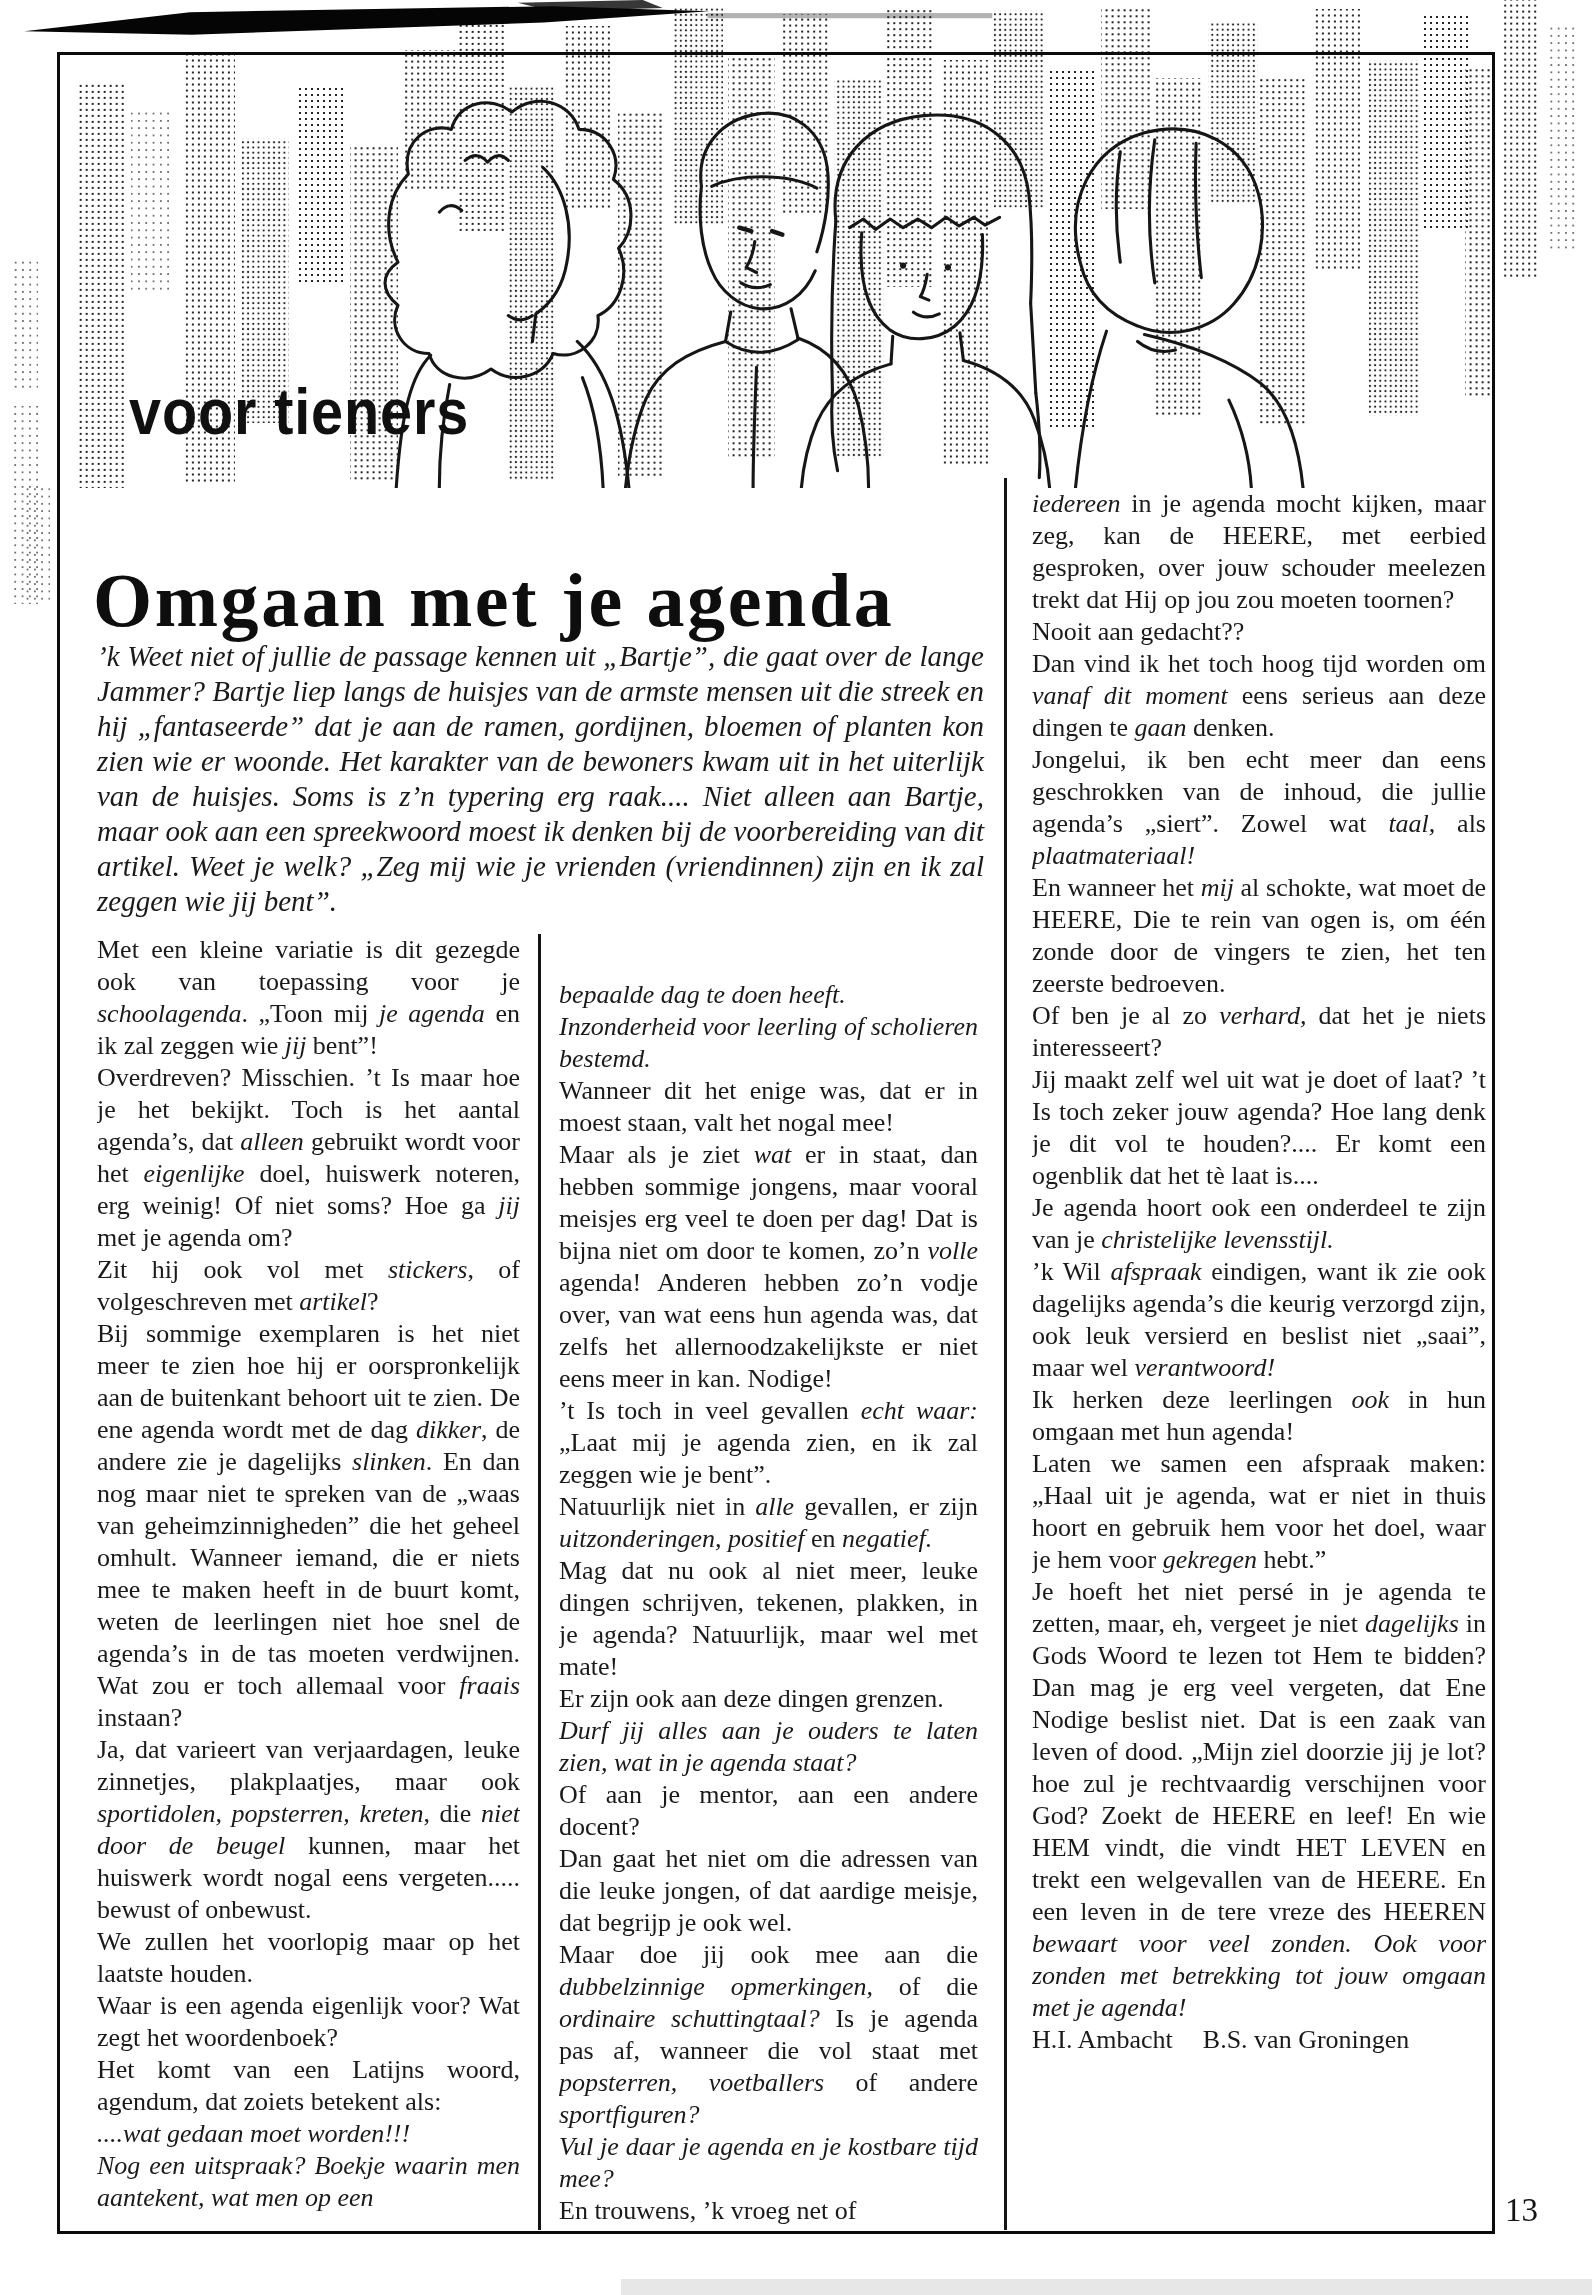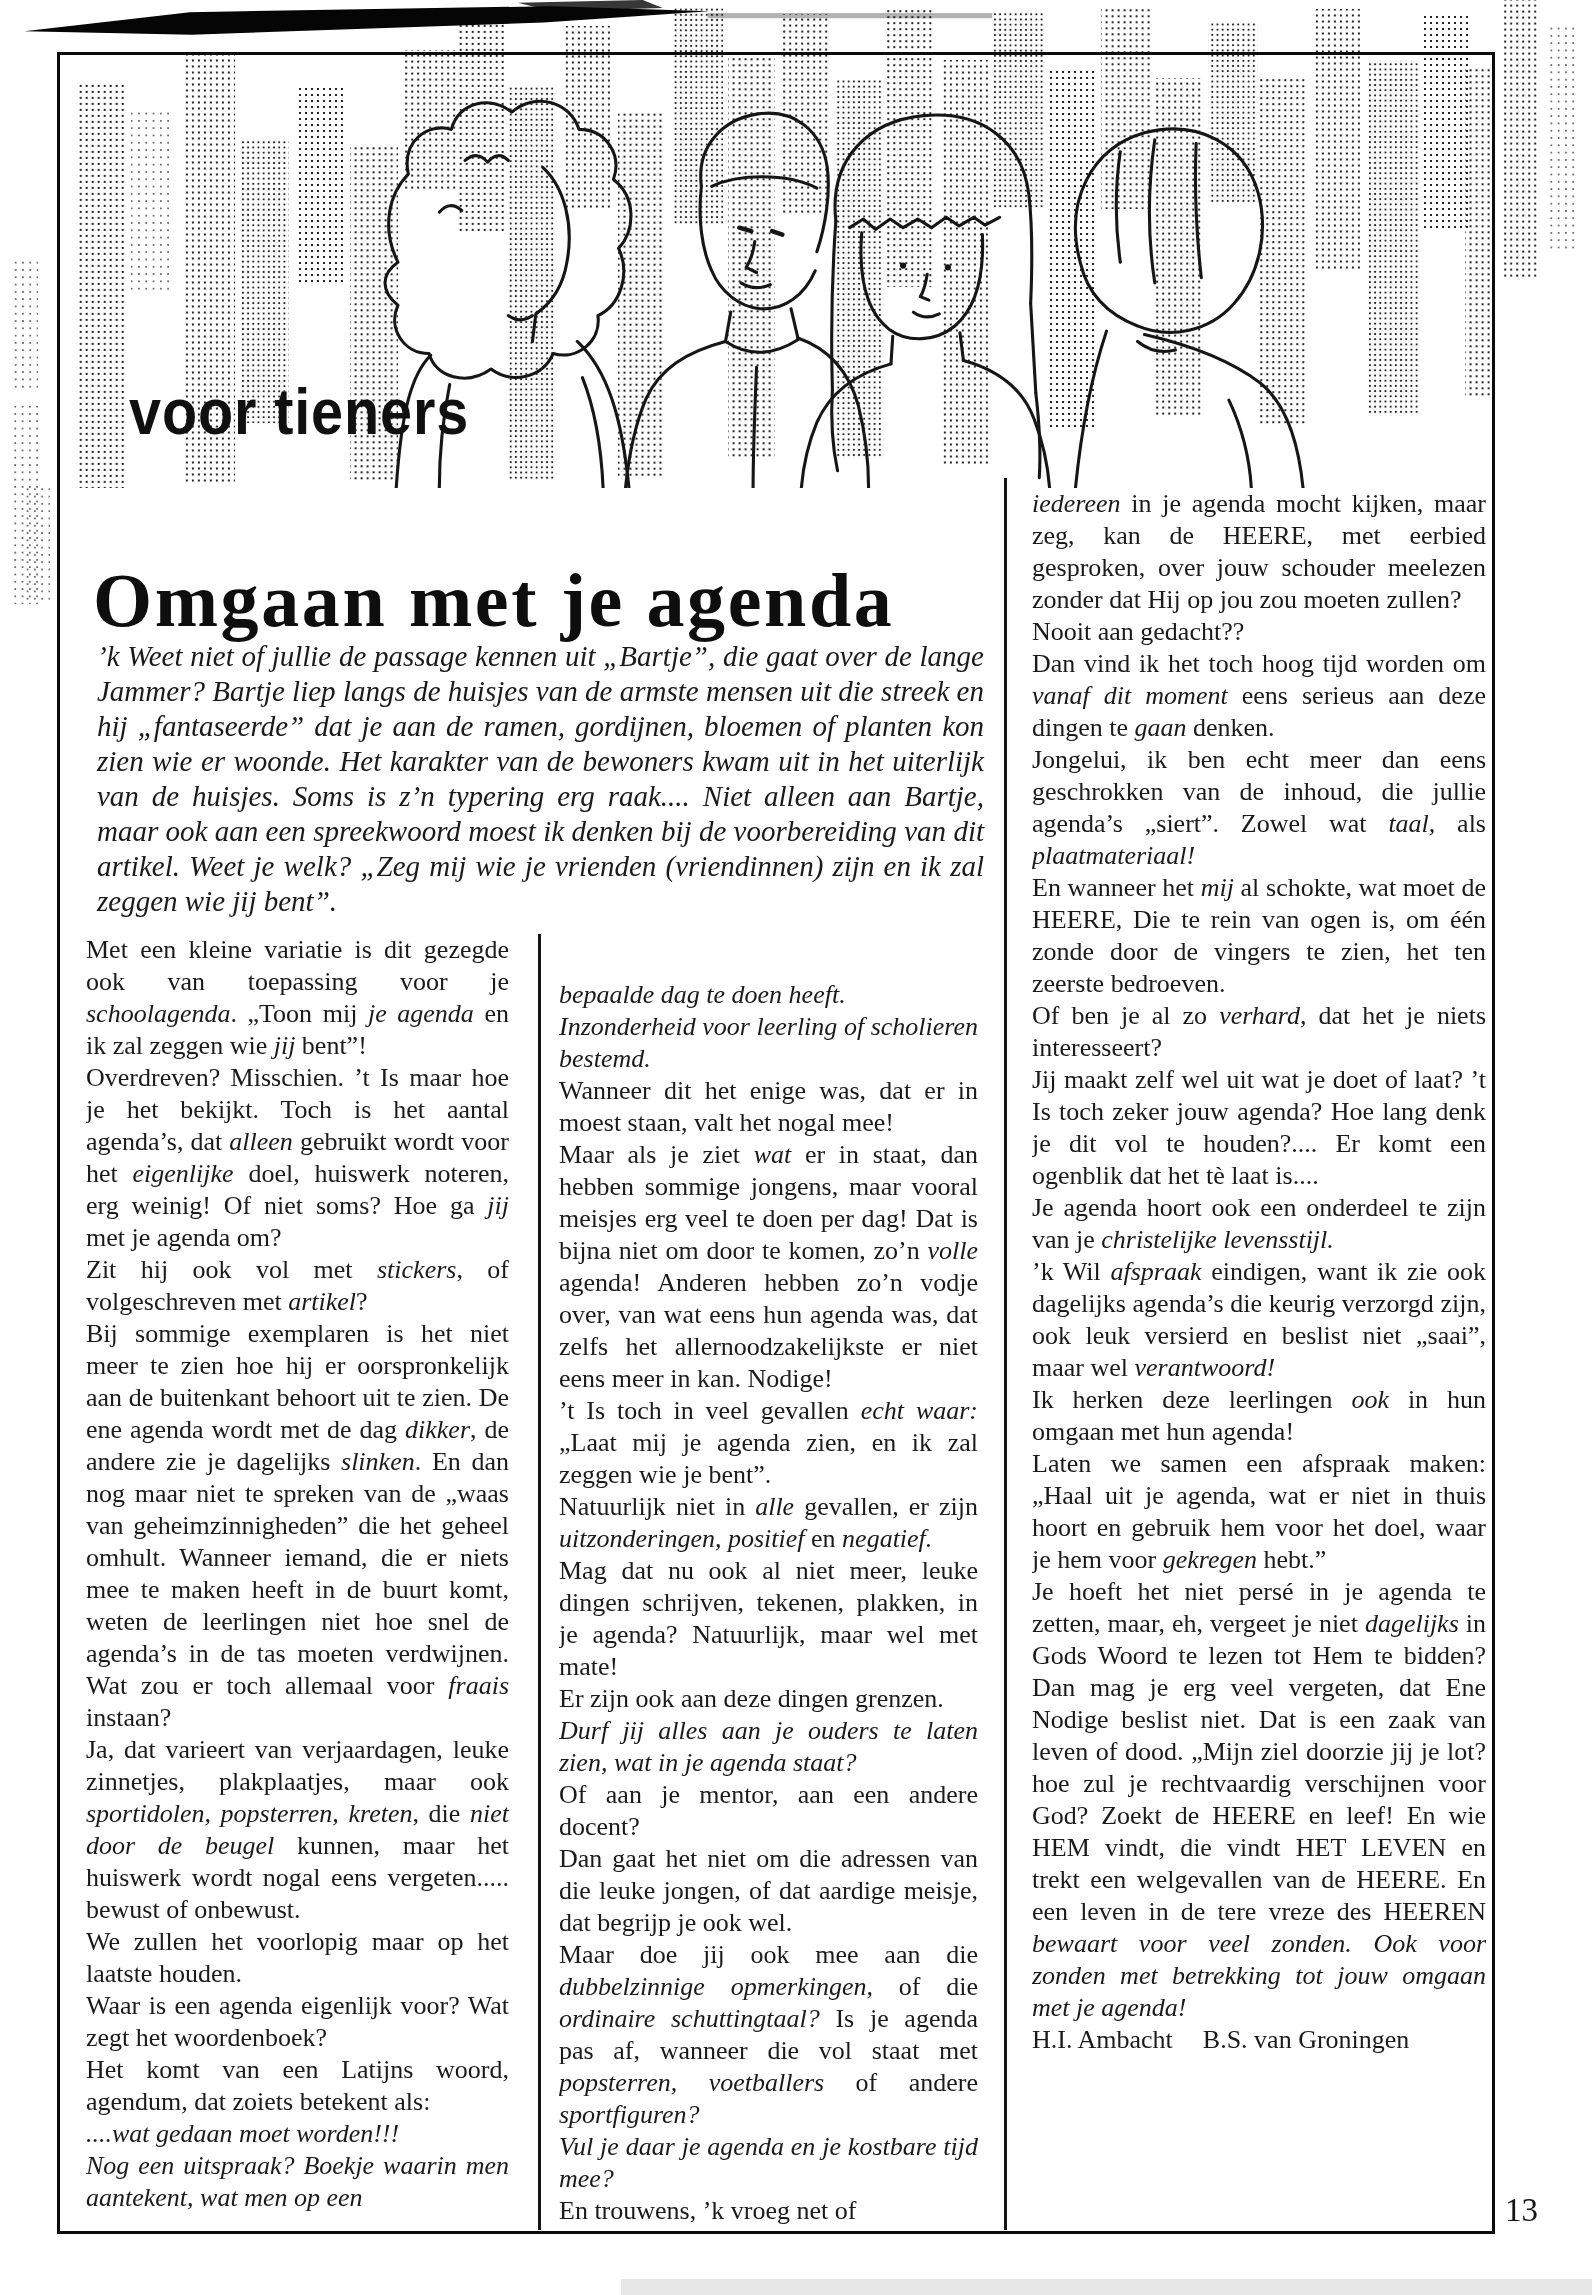--- a/index.html
+++ b/index.html
@@ -38,21 +38,21 @@
                  background:#c9c9c9;opacity:.45;z-index:0;}
 
   
   .title{position:absolute;left:93px;top:511px;z-index:3;
          font-weight:bold;font-size:76px;line-height:1;letter-spacing:2.6px;color:#0e0e0e;
          white-space:nowrap;}
   .intro{position:absolute;left:97px;top:639px;width:887px;z-index:3;
          font-style:italic;font-size:29px;line-height:35px;text-align:justify;}
   .col{position:absolute;z-index:3;font-size:26px;line-height:32px;text-align:justify;
        overflow:hidden;}
-  #col-1{left:86px;top:934px;width:423px;height:1294px;}
+  #col-1{left:97px;top:934px;width:423px;height:1294px;}
   #col-2{left:559px;top:934px;width:419px;height:1294px;margin-top:45px;}
   #col-3{left:1032px;top:488px;width:454px;height:1740px;}
   .col p{margin:0;padding:0;}
   .signature{display:flex;gap:30px;margin-top:0;white-space:nowrap;}
 
   .page-number{position:absolute;left:1505px;top:2192px;z-index:3;font-size:33px;color:#141414;}
 </style>
 </head>
 <body>
 
@@ -192,21 +192,21 @@
       <p><span>Of aan je mentor, aan een andere docent?</span></p>
       <p><span>Dan gaat het niet om die adressen van die leuke jongen, of dat aardige meisje, dat begrijp je ook wel.</span></p>
       <p><span>Maar doe jij ook mee aan die </span><i>dubbelzinnige opmerkingen,</i><span> of die </span><i>ordinaire schuttingtaal?</i><span> Is je agenda pas af, wanneer die vol staat met </span><i>popsterren, voetballers</i><span> of andere </span><i>sportfiguren?</i><span></span></p>
       <p><span></span><i>Vul je daar je agenda en je kostbare tijd mee?</i><span></span></p>
       <p><span>En trouwens, ’k vroeg net of</span></p>
     </div>
 </div>
 
 <div class="col" id="col-3">
   <div>
-      <p><span></span><i>iedereen</i><span> in je agenda mocht kijken, maar zeg, kan de HEERE, met eerbied gesproken, over jouw schouder meelezen zonder dat Hij op jou zou moeten zullen?</span></p>
+      <p><span></span><i>iedereen</i><span> in je agenda mocht kijken, maar zeg, kan de HEERE, met eerbied gesproken, over jouw schouder meelezen trekt dat Hij op jou zou moeten toornen?</span></p>
       <p><span>Nooit aan gedacht??</span></p>
       <p><span>Dan vind ik het toch hoog tijd worden om </span><i>vanaf dit moment</i><span> eens serieus aan deze dingen te </span><i>gaan</i><span> denken.</span></p>
       <p><span>Jongelui, ik ben echt meer dan eens geschrokken van de inhoud, die jullie agenda’s „siert”. Zowel wat </span><i>taal,</i><span> als </span><i>plaatmateriaal!</i><span></span></p>
       <p><span>En wanneer het </span><i>mij</i><span> al schokte, wat moet de HEERE, Die te rein van ogen is, om één zonde door de vingers te zien, het ten zeerste bedroeven.</span></p>
       <p><span>Of ben je al zo </span><i>verhard,</i><span> dat het je niets interesseert?</span></p>
       <p><span>Jij maakt zelf wel uit wat je doet of laat? ’t Is toch zeker jouw agenda? Hoe lang denk je dit vol te houden?.... Er komt een ogenblik dat het tè laat is....</span></p>
       <p><span>Je agenda hoort ook een onderdeel te zijn van je </span><i>christelijke levensstijl.</i><span></span></p>
       <p><span>’k Wil </span><i>afspraak</i><span> eindigen, want ik zie ook dagelijks agenda’s die keurig verzorgd zijn, ook leuk versierd en beslist niet „saai”, maar wel </span><i>verantwoord!</i><span></span></p>
       <p><span>Ik herken deze leerlingen </span><i>ook</i><span> in hun omgaan met hun agenda!</span></p>
       <p><span>Laten we samen een afspraak maken: „Haal uit je agenda, wat er niet in thuis hoort en gebruik hem voor het doel, waar je hem voor </span><i>gekregen</i><span> hebt.”</span></p>

